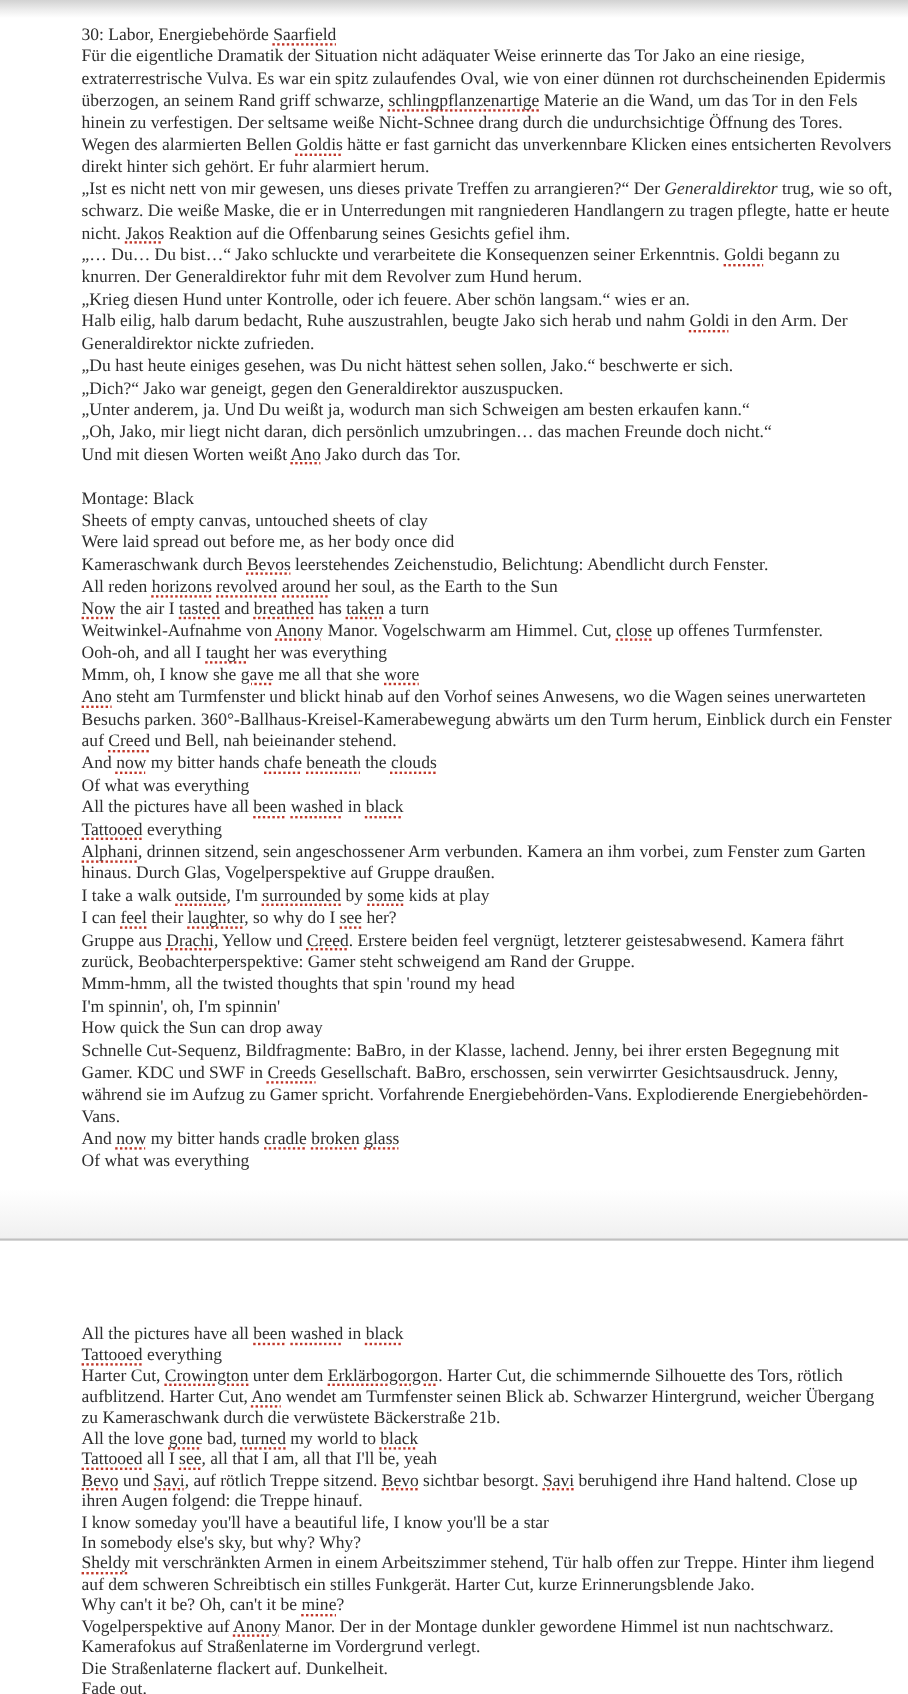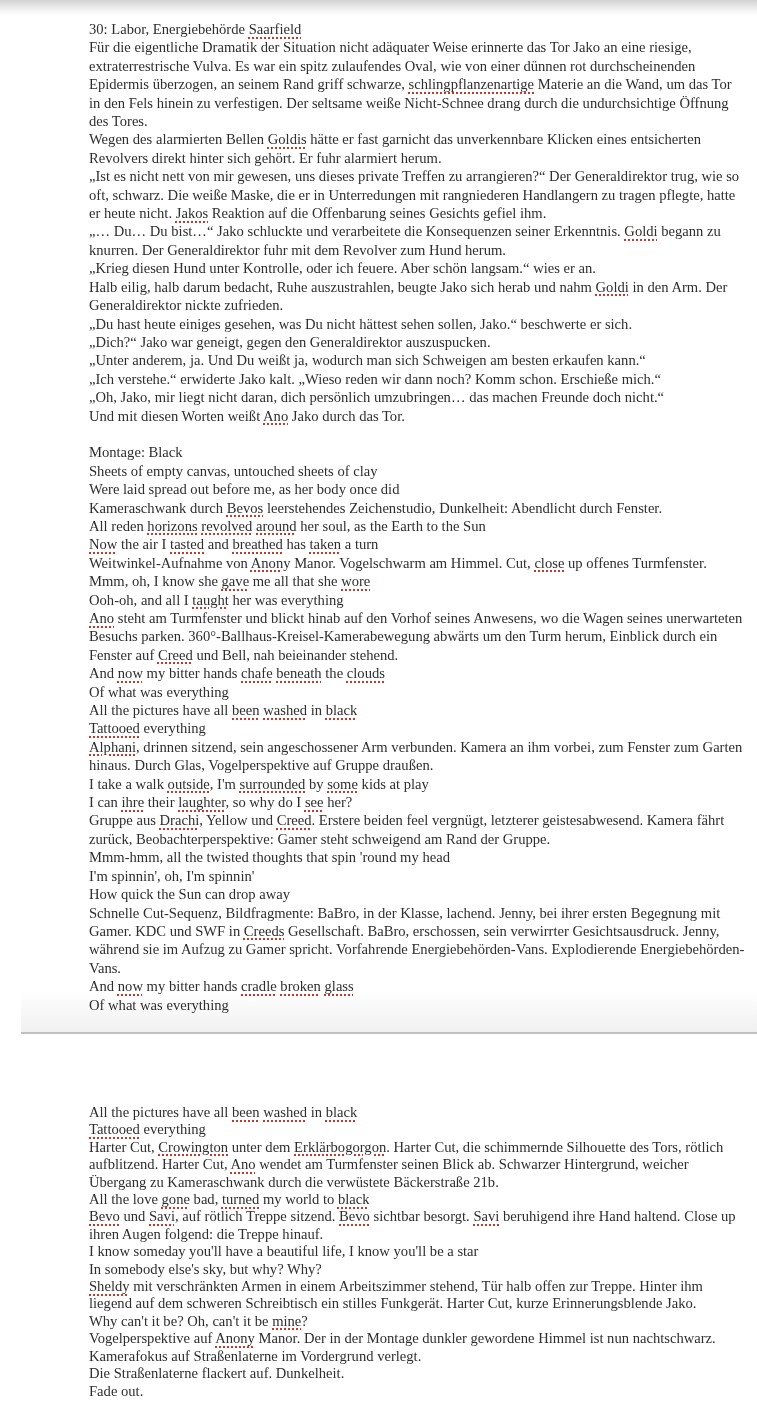--- a/index.html
+++ b/index.html
@@ -9,21 +9,20 @@
     font-family:"Liberation Serif","DejaVu Serif",serif;
   }
   .top-shade{
     position:absolute;top:0;left:0;right:0;height:15px;
     background:linear-gradient(180deg,#d2d2d2 0%,#ededed 55%,#ffffff 100%);
     pointer-events:none;z-index:5;
   }
   .doc{
     color:var(--text,#2e2e2e);
     font-size:14.6px;
-    padding-left:21px;
   }
   .page{
     box-sizing:border-box;
     padding-left:68px;padding-right:12px;
     background:#ffffff;
   }
   #page1{
     padding-top:20px;
     height:1032px;
     line-height:18.4px;
@@ -34,21 +33,21 @@
     height:378px;
     line-height:17.4px;
   }
   .page-sep{
     height:2px;background:var(--sep,#c0c0c0);
   }
   p.para{margin:0;padding:0;}
   p.blank{min-height:18.4px;}
   .lyric{}
   .heading{text-decoration-thickness:1px;text-underline-offset:3px;}
-  .it{}
+  .it{font-style:italic;}
   .sp{
     text-decoration:underline;
     text-decoration-style:dotted;
     text-decoration-color:var(--sp,#c0392b);
     text-decoration-thickness:2px;
     text-underline-offset:3px;
   }
 </style>
 </head>
 <body>
@@ -60,55 +59,55 @@
       <p class="para body"><span>30: Labor, Energiebehörde </span><span class="sp">Saarfield</span></p>
       <p class="para body"><span>Für die eigentliche Dramatik der Situation nicht adäquater Weise erinnerte das Tor Jako an eine riesige, extraterrestrische Vulva. Es war ein spitz zulaufendes Oval, wie von einer dünnen rot durchscheinenden Epidermis überzogen, an seinem Rand griff schwarze, </span><span class="sp">schlingpflanzenartige</span><span> Materie an die Wand, um das Tor in den Fels hinein zu verfestigen. Der seltsame weiße Nicht-Schnee drang durch die undurchsichtige Öffnung des Tores.</span></p>
       <p class="para body"><span>Wegen des alarmierten Bellen </span><span class="sp">Goldis</span><span> hätte er fast garnicht das unverkennbare Klicken eines entsicherten Revolvers direkt hinter sich gehört. Er fuhr alarmiert herum.</span></p>
       <p class="para body"><span>„Ist es nicht nett von mir gewesen, uns dieses private Treffen zu arrangieren?“ Der </span><span class="it">Generaldirektor</span><span> trug, wie so oft, schwarz. Die weiße Maske, die er in Unterredungen mit rangniederen Handlangern zu tragen pflegte, hatte er heute nicht. </span><span class="sp">Jakos</span><span> Reaktion auf die Offenbarung seines Gesichts gefiel ihm.</span></p>
       <p class="para body"><span>„… Du… Du bist…“ Jako schluckte und verarbeitete die Konsequenzen seiner Erkenntnis. </span><span class="sp">Goldi</span><span> begann zu knurren. Der Generaldirektor fuhr mit dem Revolver zum Hund herum.</span></p>
       <p class="para body"><span>„Krieg diesen Hund unter Kontrolle, oder ich feuere. Aber schön langsam.“ wies er an.</span></p>
       <p class="para body"><span>Halb eilig, halb darum bedacht, Ruhe auszustrahlen, beugte Jako sich herab und nahm </span><span class="sp">Goldi</span><span> in den Arm. Der Generaldirektor nickte zufrieden.</span></p>
       <p class="para body"><span>„Du hast heute einiges gesehen, was Du nicht hättest sehen sollen, Jako.“ beschwerte er sich.</span></p>
       <p class="para body"><span>„Dich?“ Jako war geneigt, gegen den Generaldirektor auszuspucken.</span></p>
       <p class="para body"><span>„Unter anderem, ja. Und Du weißt ja, wodurch man sich Schweigen am besten erkaufen kann.“</span></p>
-      <p class="para body"><span>„Ich verstehe.“ erwiderte Jako kalt. „Wieso reden wir dann noch? Komm schon. Erschieße mich.“</span></p>
       <p class="para body"><span>„Oh, Jako, mir liegt nicht daran, dich persönlich umzubringen… das machen Freunde doch nicht.“</span></p>
       <p class="para body"><span>Und mit diesen Worten weißt </span><span class="sp">Ano</span><span> Jako durch das Tor.</span></p>
       <p class="para blank">&nbsp;</p>
       <p class="para heading"><span>Montage: Black</span></p>
       <p class="para lyric"><span>Sheets of empty canvas, untouched sheets of clay</span></p>
       <p class="para lyric"><span>Were laid spread out before me, as her body once did</span></p>
-      <p class="para body"><span>Kameraschwank durch </span><span class="sp">Bevos</span><span> leerstehendes Zeichenstudio, Dunkelheit: Abendlicht durch Fenster.</span></p>
+      <p class="para body"><span>Kameraschwank durch </span><span class="sp">Bevos</span><span> leerstehendes Zeichenstudio, Belichtung: Abendlicht durch Fenster.</span></p>
       <p class="para lyric"><span>All reden </span><span class="sp">horizons</span><span> </span><span class="sp">revolved</span><span> </span><span class="sp">around</span><span> her soul, as the Earth to the Sun</span></p>
       <p class="para lyric"><span class="sp">Now</span><span> the air I </span><span class="sp">tasted</span><span> and </span><span class="sp">breathed</span><span> has </span><span class="sp">taken</span><span> a turn</span></p>
       <p class="para body"><span>Weitwinkel-Aufnahme von </span><span class="sp">Anony</span><span> Manor. Vogelschwarm am Himmel. Cut, </span><span class="sp">close</span><span> up offenes Turmfenster.</span></p>
+      <p class="para lyric"><span>Ooh-oh, and all I </span><span class="sp">taught</span><span> her was everything</span></p>
       <p class="para lyric"><span>Mmm, oh, I know she </span><span class="sp">gave</span><span> me all that she </span><span class="sp">wore</span></p>
-      <p class="para lyric"><span>Ooh-oh, and all I </span><span class="sp">taught</span><span> her was everything</span></p>
       <p class="para body"><span class="sp">Ano</span><span> steht am Turmfenster und blickt hinab auf den Vorhof seines Anwesens, wo die Wagen seines unerwarteten Besuchs parken. 360°-Ballhaus-Kreisel-Kamerabewegung abwärts um den Turm herum, Einblick durch ein Fenster auf </span><span class="sp">Creed</span><span> und Bell, nah beieinander stehend.</span></p>
       <p class="para lyric"><span>And </span><span class="sp">now</span><span> my bitter hands </span><span class="sp">chafe</span><span> </span><span class="sp">beneath</span><span> the </span><span class="sp">clouds</span></p>
       <p class="para lyric"><span>Of what was everything</span></p>
       <p class="para lyric"><span>All the pictures have all </span><span class="sp">been</span><span> </span><span class="sp">washed</span><span> in </span><span class="sp">black</span></p>
       <p class="para lyric"><span class="sp">Tattooed</span><span> everything</span></p>
       <p class="para body"><span class="sp">Alphani</span><span>, drinnen sitzend, sein angeschossener Arm verbunden. Kamera an ihm vorbei, zum Fenster zum Garten hinaus. Durch Glas, Vogelperspektive auf Gruppe draußen.</span></p>
       <p class="para lyric"><span>I take a walk </span><span class="sp">outside</span><span>, I'm </span><span class="sp">surrounded</span><span> by </span><span class="sp">some</span><span> kids at play</span></p>
-      <p class="para lyric"><span>I can </span><span class="sp">ihre</span><span> their </span><span class="sp">laughter</span><span>, so why do I </span><span class="sp">see</span><span> her?</span></p>
+      <p class="para lyric"><span>I can </span><span class="sp">feel</span><span> their </span><span class="sp">laughter</span><span>, so why do I </span><span class="sp">see</span><span> her?</span></p>
       <p class="para body"><span>Gruppe aus </span><span class="sp">Drachi</span><span>, Yellow und </span><span class="sp">Creed</span><span>. Erstere beiden feel vergnügt, letzterer geistesabwesend. Kamera fährt zurück, Beobachterperspektive: Gamer steht schweigend am Rand der Gruppe.</span></p>
       <p class="para lyric"><span>Mmm-hmm, all the twisted thoughts that spin 'round my head</span></p>
       <p class="para lyric"><span>I'm spinnin', oh, I'm spinnin'</span></p>
       <p class="para lyric"><span>How quick the Sun can drop away</span></p>
       <p class="para body"><span>Schnelle Cut-Sequenz, Bildfragmente: BaBro, in der Klasse, lachend. Jenny, bei ihrer ersten Begegnung mit Gamer. KDC und SWF in </span><span class="sp">Creeds</span><span> Gesellschaft. BaBro, erschossen, sein verwirrter Gesichtsausdruck. Jenny, während sie im Aufzug zu Gamer spricht. Vorfahrende Energiebehörden-Vans. Explodierende Energiebehörden-Vans.</span></p>
       <p class="para lyric"><span>And </span><span class="sp">now</span><span> my bitter hands </span><span class="sp">cradle</span><span> </span><span class="sp">broken</span><span> </span><span class="sp">glass</span></p>
       <p class="para lyric"><span>Of what was everything</span></p>
     </div>
   <div class="page-sep"></div>
   <div class="page" id="page2">
       <p class="para lyric"><span>All the pictures have all </span><span class="sp">been</span><span> </span><span class="sp">washed</span><span> in </span><span class="sp">black</span></p>
       <p class="para lyric"><span class="sp">Tattooed</span><span> everything</span></p>
       <p class="para body"><span>Harter Cut, </span><span class="sp">Crowington</span><span> unter dem </span><span class="sp">Erklärbogorgon</span><span>. Harter Cut, die schimmernde Silhouette des Tors, rötlich aufblitzend. Harter Cut, </span><span class="sp">Ano</span><span> wendet am Turmfenster seinen Blick ab. Schwarzer Hintergrund, weicher Übergang zu Kameraschwank durch die verwüstete Bäckerstraße 21b.</span></p>
       <p class="para lyric"><span>All the love </span><span class="sp">gone</span><span> bad, </span><span class="sp">turned</span><span> my world to </span><span class="sp">black</span></p>
+      <p class="para lyric"><span class="sp">Tattooed</span><span> all I </span><span class="sp">see</span><span>, all that I am, all that I'll be, yeah</span></p>
       <p class="para body"><span class="sp">Bevo</span><span> und </span><span class="sp">Savi</span><span>, auf rötlich Treppe sitzend. </span><span class="sp">Bevo</span><span> sichtbar besorgt. </span><span class="sp">Savi</span><span> beruhigend ihre Hand haltend. Close up ihren Augen folgend: die Treppe hinauf.</span></p>
       <p class="para lyric"><span>I know someday you'll have a beautiful life, I know you'll be a star</span></p>
       <p class="para lyric"><span>In somebody else's sky, but why? Why?</span></p>
       <p class="para body"><span class="sp">Sheldy</span><span> mit verschränkten Armen in einem Arbeitszimmer stehend, Tür halb offen zur Treppe. Hinter ihm liegend auf dem schweren Schreibtisch ein stilles Funkgerät. Harter Cut, kurze Erinnerungsblende Jako.</span></p>
       <p class="para lyric"><span>Why can't it be? Oh, can't it be </span><span class="sp">mine</span><span>?</span></p>
       <p class="para body"><span>Vogelperspektive auf </span><span class="sp">Anony</span><span> Manor. Der in der Montage dunkler gewordene Himmel ist nun nachtschwarz. Kamerafokus auf Straßenlaterne im Vordergrund verlegt.</span></p>
       <p class="para body"><span>Die Straßenlaterne flackert auf. Dunkelheit.</span></p>
       <p class="para lyric"><span>Fade out.</span></p>
     </div>
 </div>

